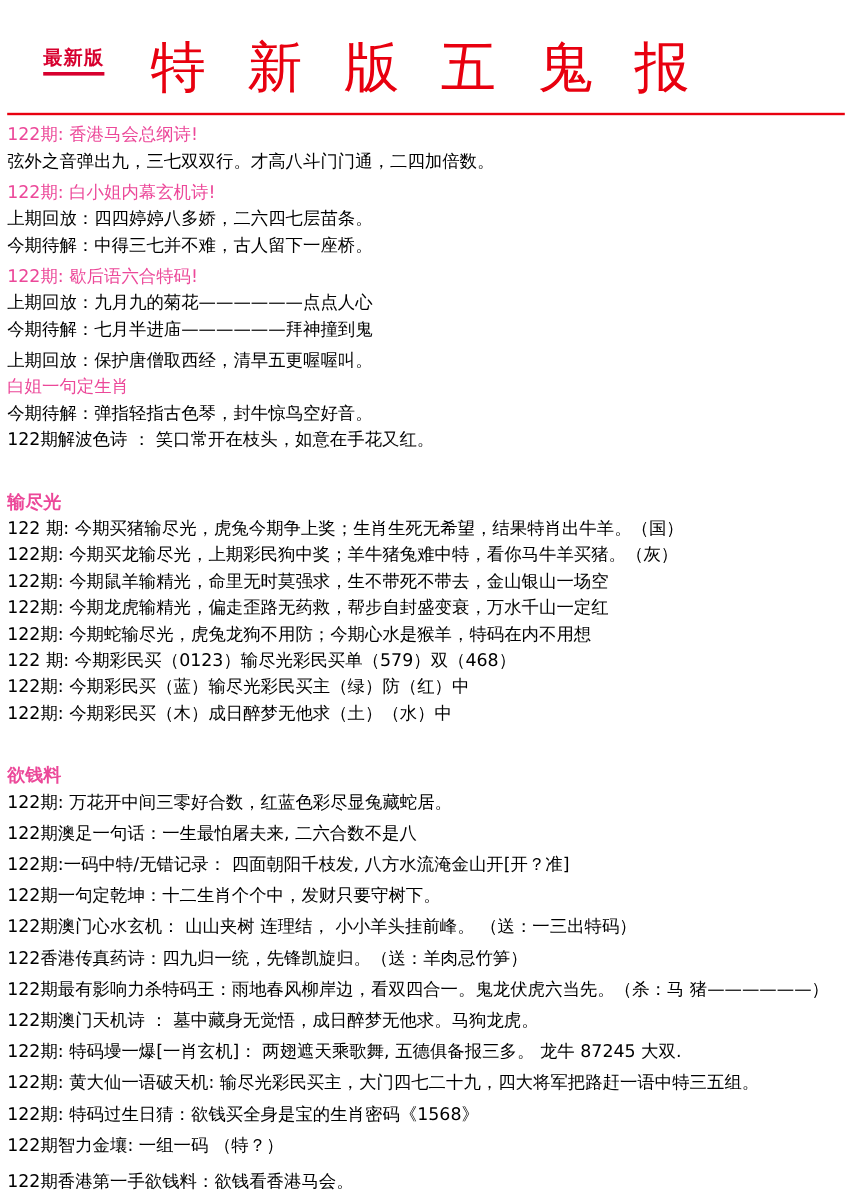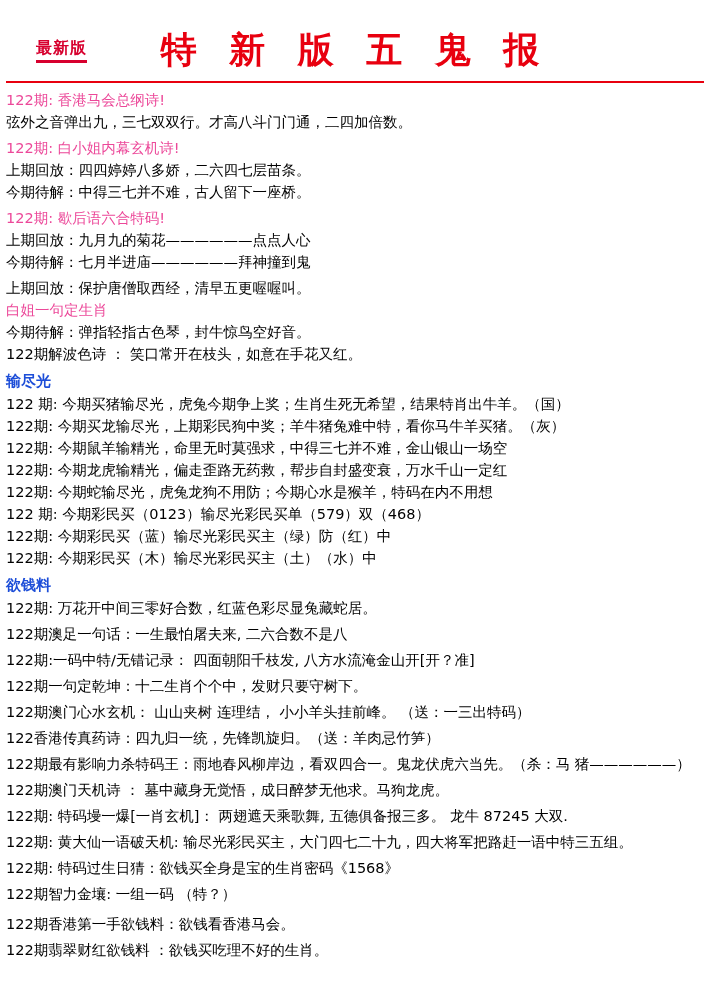--- a/index.html
+++ b/index.html
@@ -35,43 +35,44 @@
     padding-bottom: 1px;
     margin-top: 36px;
   }
   .title-row {
     text-align: center;
     padding: 2px 0 6px 0;
   }
   .title {
     display: inline-block;
     color: #e8000f;
-    font-size: 36px;
-    font-weight: bold;
+    font-size: 46px;
+    font-weight: normal;
     letter-spacing: 10px;
     font-family: "DejaVu Serif", "Liberation Serif", serif;
   }
   .rule {
     height: 2px;
     background: #e8000f;
     margin: 0 0 6px 0;
   }
   .line {
     font-size: 14.5px;
     line-height: 22px;
     white-space: nowrap;
     letter-spacing: 0px;
   }
   .blue { color: #ec4899; }
   .black { color: #000000; }
   .section-head {
     font-size: 15px;
     line-height: 24px;
     font-weight: bold;
-    color: #1d4ed8;
+    color: #ec4899;
+    margin-top: 24px;
   }
   .gap { height: 4px; }
 </style>
 </head>
 <body>
 
 <div class="page">
 
   <div class="badge-row">
     <span class="badge">最新版</span>
@@ -104,26 +105,26 @@
         <div class="line black">上期回放：保护唐僧取西经，清早五更喔喔叫。</div>
         <div class="line blue">白姐一句定生肖</div>
         <div class="line black">今期待解：弹指轻指古色琴，封牛惊鸟空好音。</div>
         <div class="line black">122期解波色诗 ：  笑口常开在枝头，如意在手花又红。</div>
         <div class="gap"></div>
       </div>
       <div>
         <div class="section-head">输尽光</div>
         <div class="line black">122 期:  今期买猪输尽光，虎兔今期争上奖；生肖生死无希望，结果特肖出牛羊。（国）</div>
         <div class="line black">122期: 今期买龙输尽光，上期彩民狗中奖；羊牛猪兔难中特，看你马牛羊买猪。（灰）</div>
-        <div class="line black">122期: 今期鼠羊输精光，命里无时莫强求，中得三七并不难，金山银山一场空</div>
+        <div class="line black">122期: 今期鼠羊输精光，命里无时莫强求，生不带死不带去，金山银山一场空</div>
         <div class="line black">122期: 今期龙虎输精光，偏走歪路无药救，帮步自封盛变衰，万水千山一定红</div>
         <div class="line black">122期: 今期蛇输尽光，虎兔龙狗不用防；今期心水是猴羊，特码在内不用想</div>
         <div class="line black">122 期:  今期彩民买（0123）输尽光彩民买单（579）双（468）</div>
         <div class="line black">122期: 今期彩民买（蓝）输尽光彩民买主（绿）防（红）中</div>
-        <div class="line black">122期: 今期彩民买（木）输尽光彩民买主（土）（水）中</div>
+        <div class="line black">122期: 今期彩民买（木）成日醉梦无他求（土）（水）中</div>
         <div class="gap"></div>
       </div>
       <div>
         <div class="section-head">欲钱料</div>
         <div class="line black">122期: 万花开中间三零好合数，红蓝色彩尽显兔藏蛇居。</div>
         <div class="line black" style="height: 4px; line-height: 4px;"></div>
         <div class="line black">122期澳足一句话：一生最怕屠夫来, 二六合数不是八</div>
         <div class="line black" style="height: 4px; line-height: 4px;"></div>
         <div class="line black">122期:一码中特/无错记录：  四面朝阳千枝发, 八方水流淹金山开[开？准]</div>
         <div class="line black" style="height: 4px; line-height: 4px;"></div>

